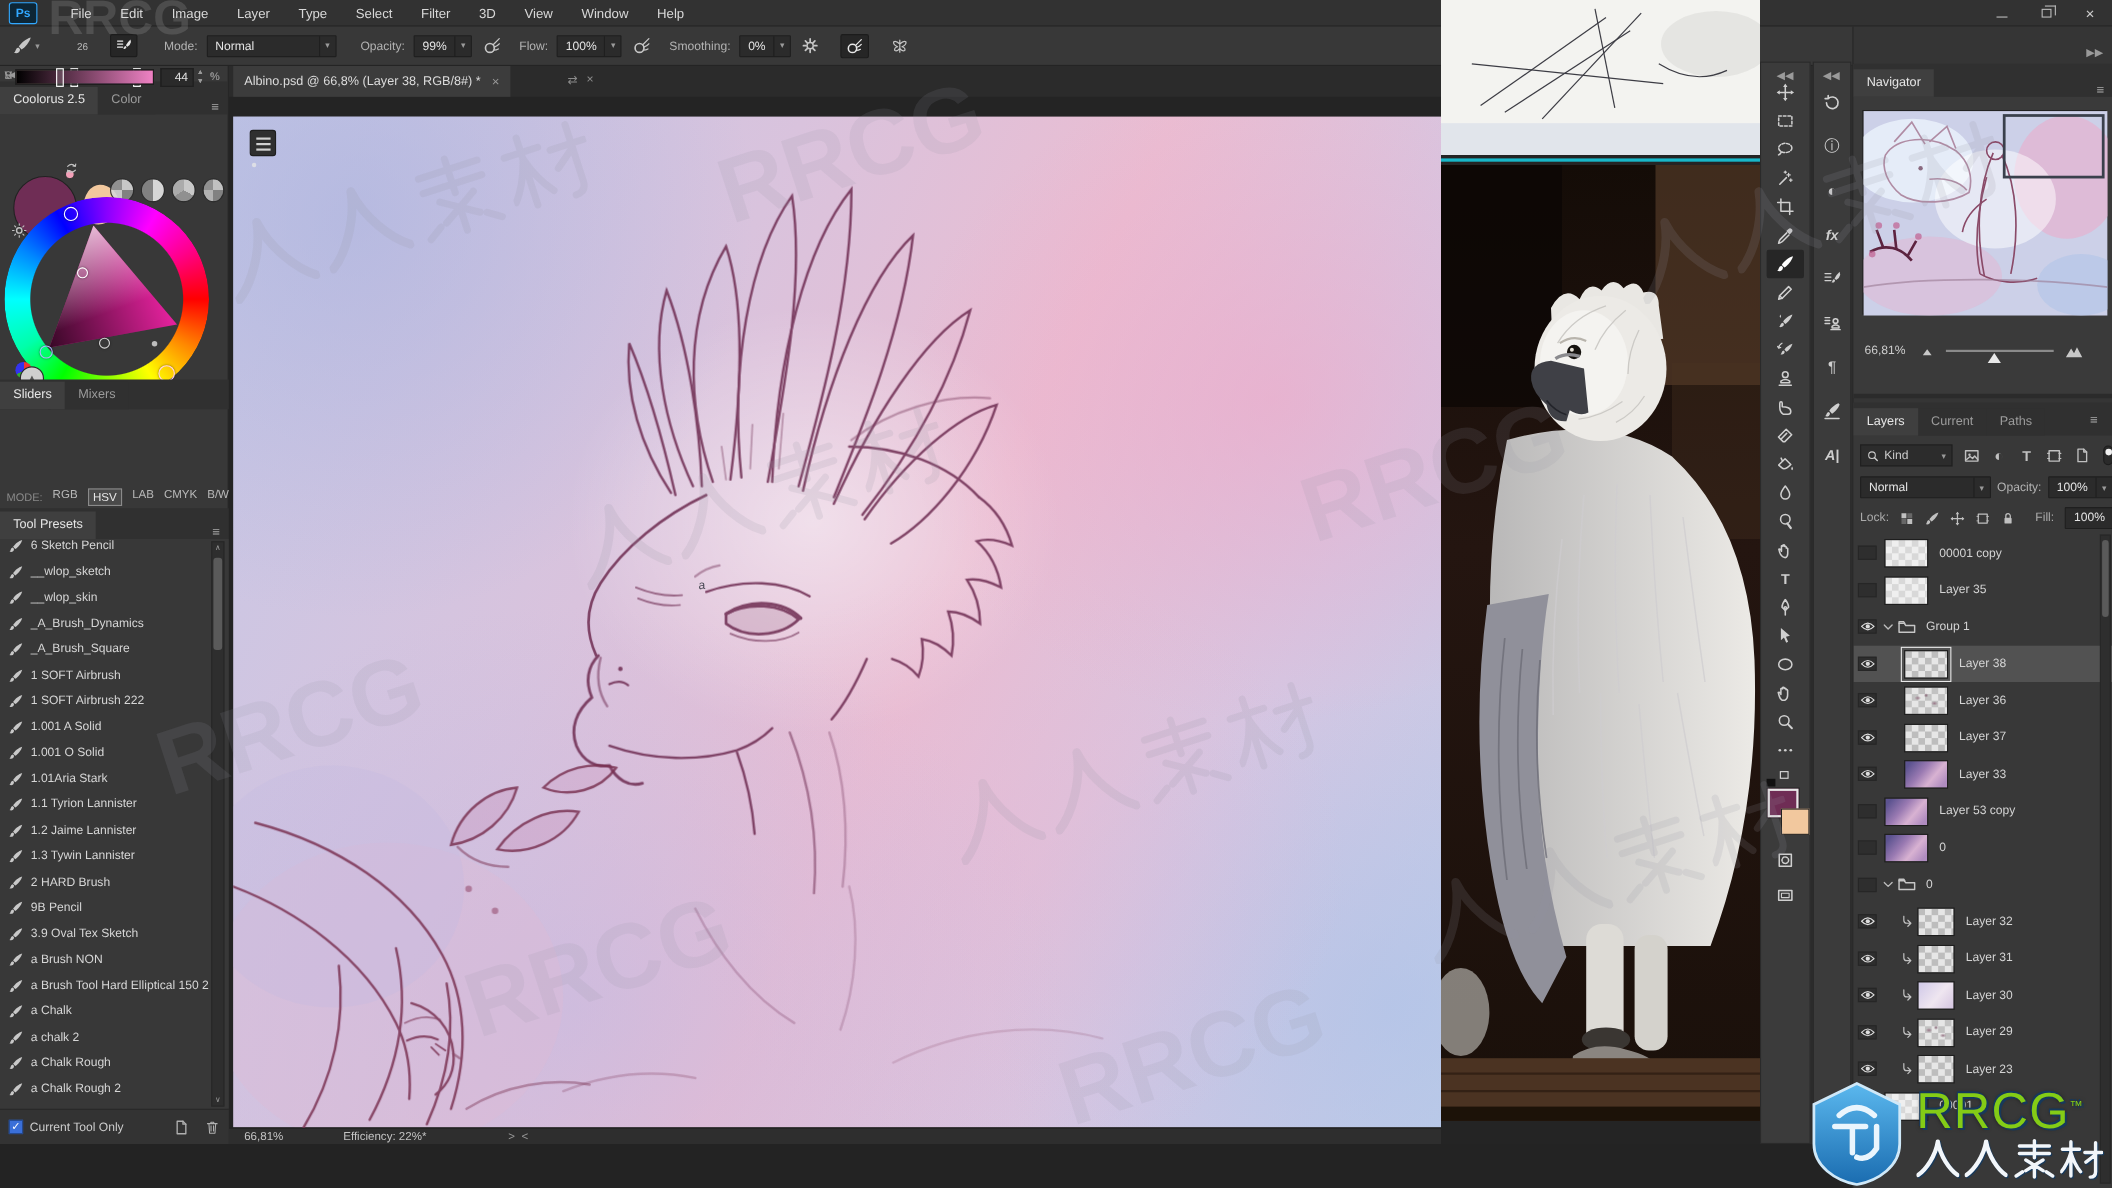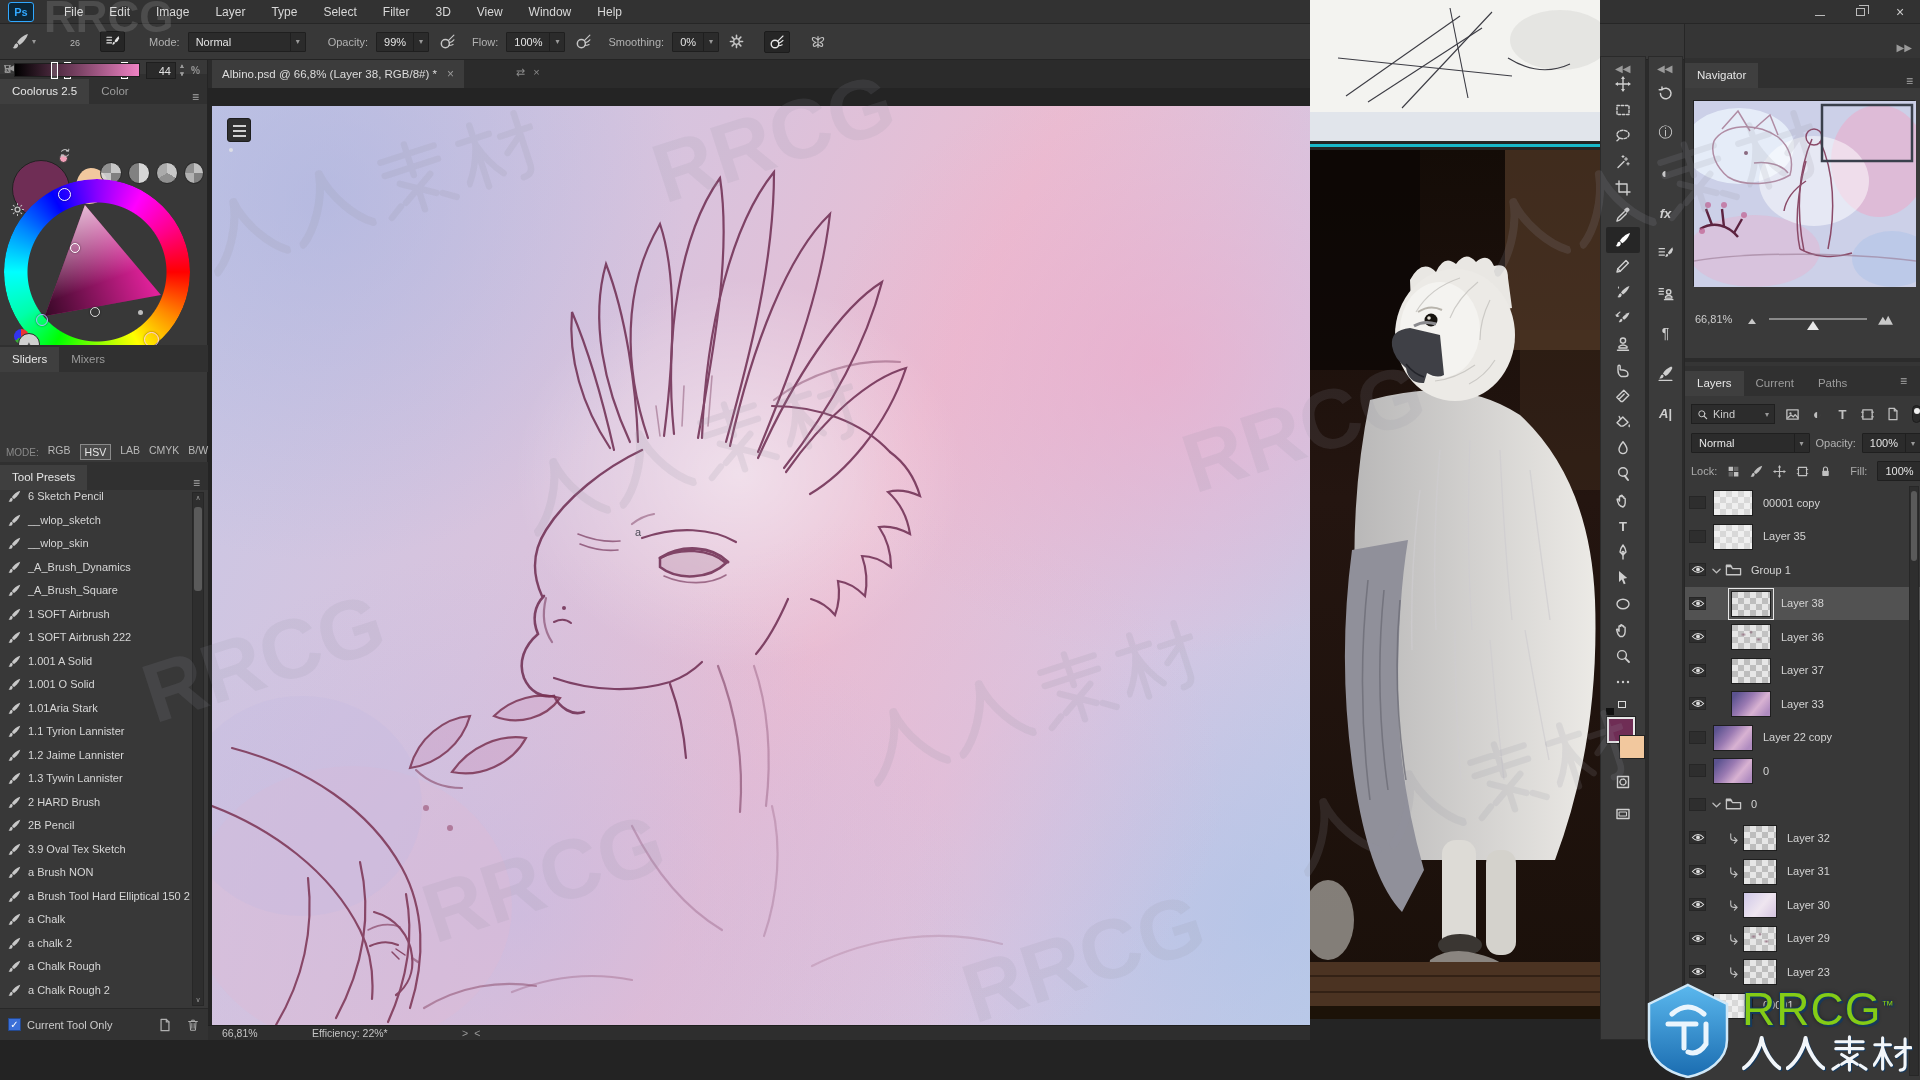--- a/index.html
+++ b/index.html
@@ -651,21 +651,21 @@
         <svg class="ic" width="13" height="13">
           <use href="#i-brush"></use>
         </svg>
         <span class="nm">2 HARD Brush</span>
       </div>
 
       <div class="tprow">
         <svg class="ic" width="13" height="13">
           <use href="#i-brush"></use>
         </svg>
-        <span class="nm">2B Pencil</span>
+        <span class="nm">9B Pencil</span>
       </div>
 
       <div class="tprow">
         <svg class="ic" width="13" height="13">
           <use href="#i-brush"></use>
         </svg>
         <span class="nm">3.9 Oval Tex Sketch</span>
       </div>
 
       <div class="tprow">
@@ -1371,21 +1371,21 @@
           <span class="thumb t-art"></span>
           <span class="lname">Layer 33</span>
         </div>
 
         <div class="lrow">
           <span class="well">
             
           </span>
 
           <span class="thumb t-art"></span>
-          <span class="lname">Layer 22 copy</span>
+          <span class="lname">Layer 53 copy</span>
         </div>
 
         <div class="lrow">
           <span class="well">
             
           </span>
 
           <span class="thumb t-art"></span>
           <span class="lname">0</span>
         </div>

